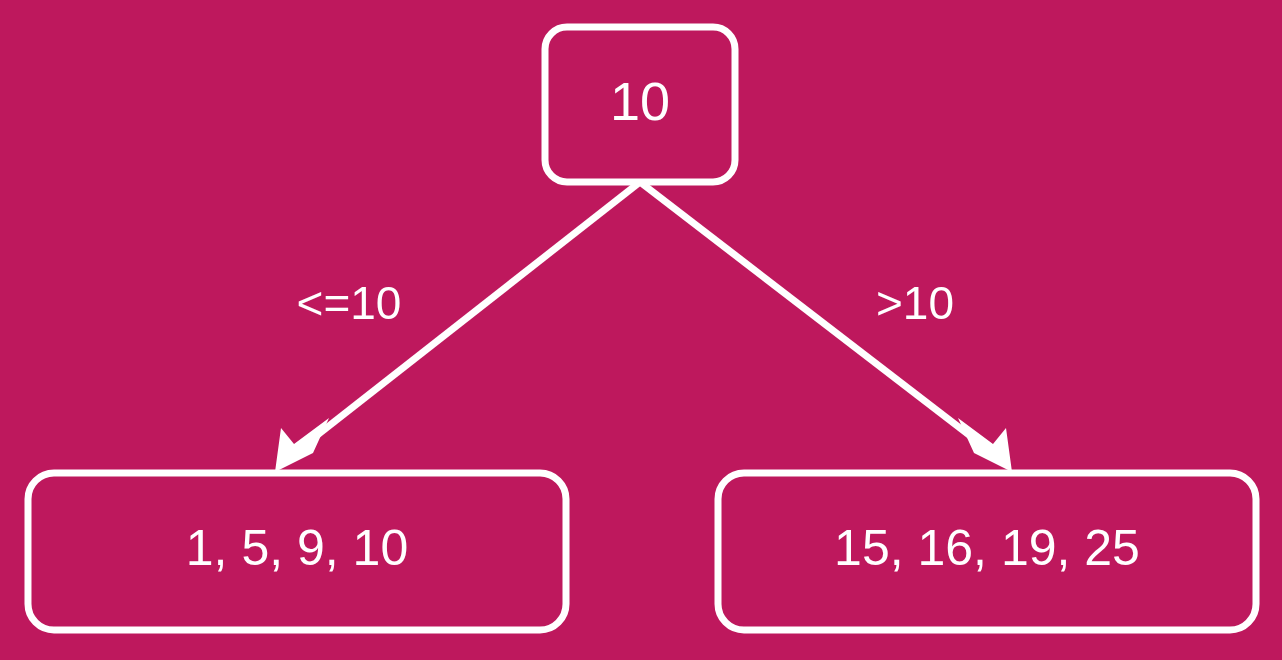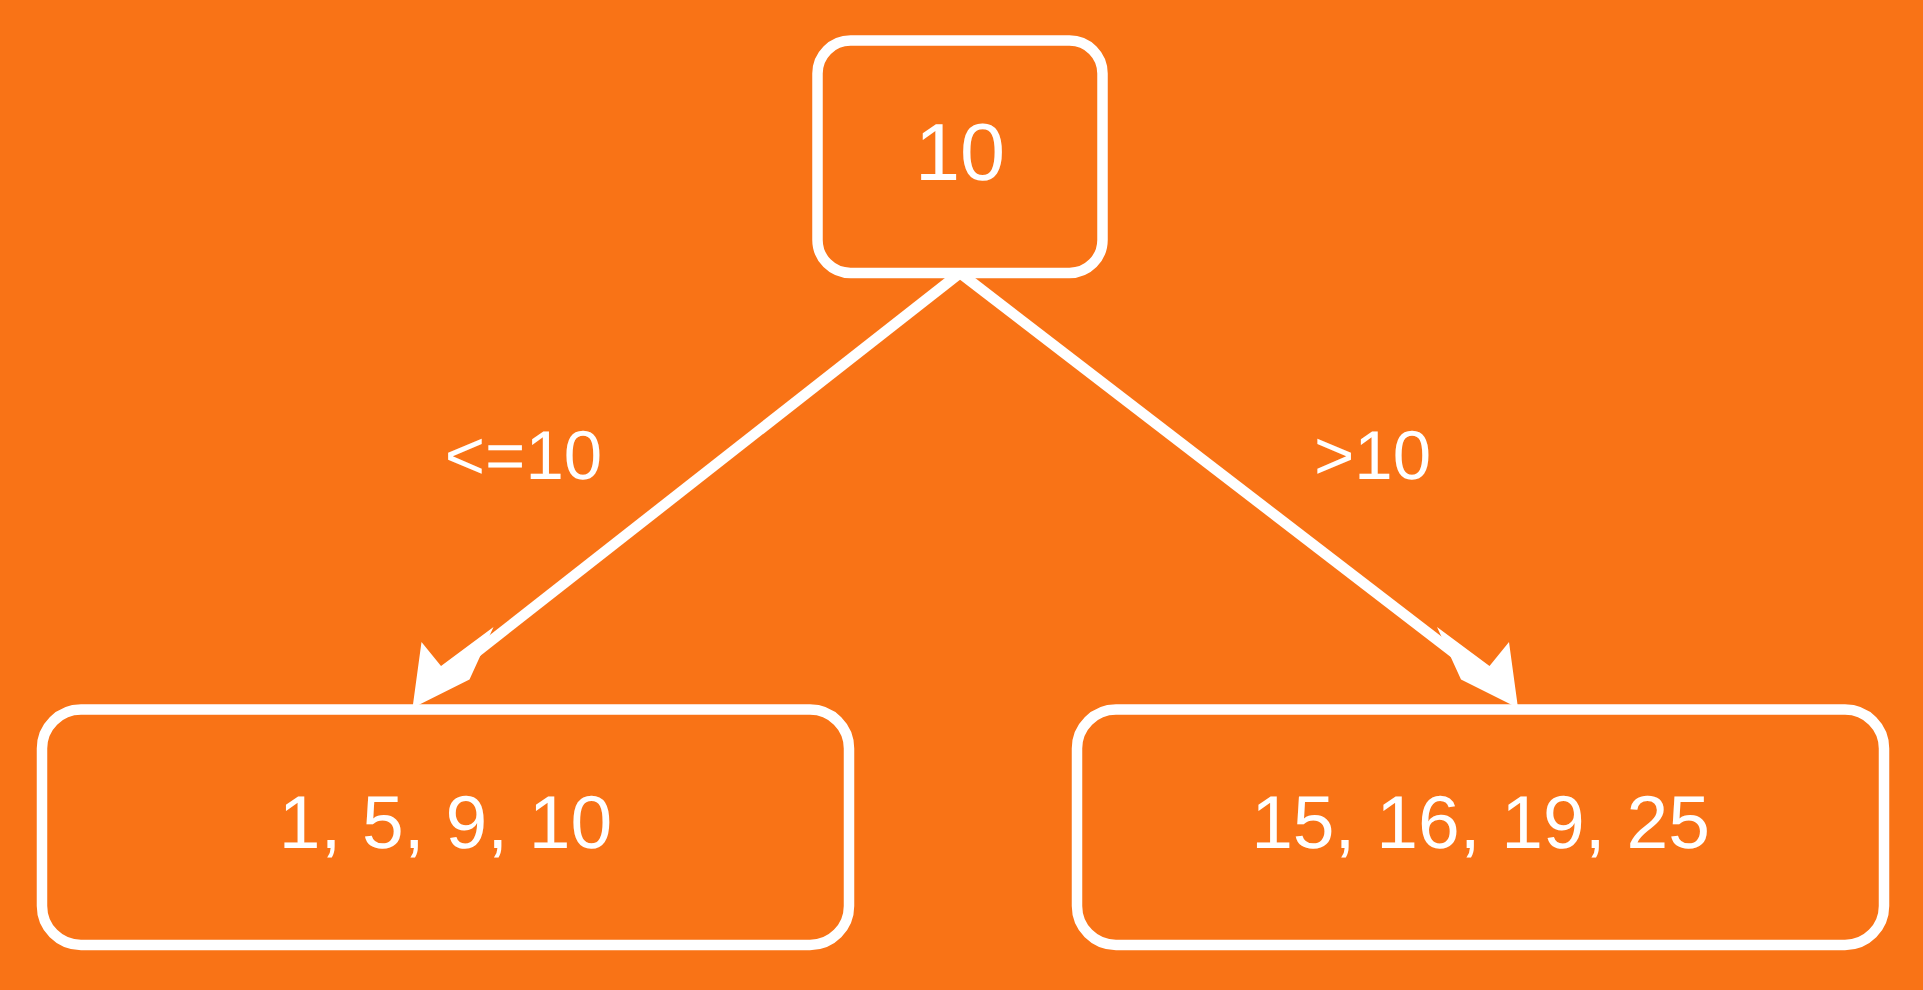--- a/index.html
+++ b/index.html
@@ -11,21 +11,21 @@
     width: 1282px;
     height: 660px;
     background: #050528;
     font-family: "Liberation Sans", sans-serif;
     overflow: hidden;
   }
   #diagram-root {
     position: relative;
     width: 1282px;
     height: 660px;
-    background: #f97316;
+    background: #be185d;
   }
   #diagram-svg {
     position: absolute;
     top: 0;
     left: 0;
     width: 1282px;
     height: 660px;
     display: block;
   }
   .node-shape {

